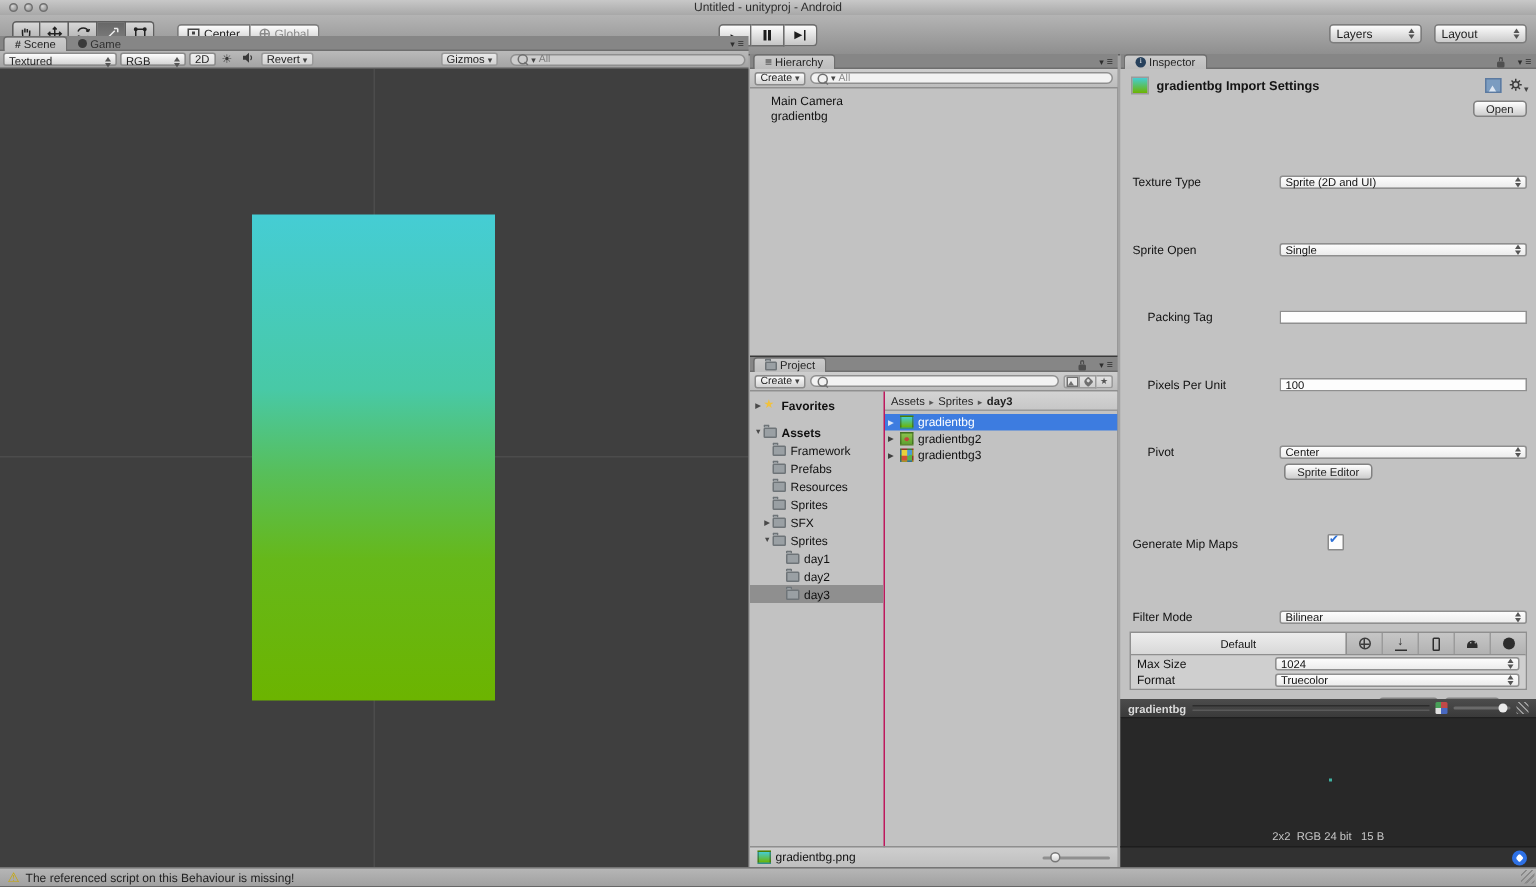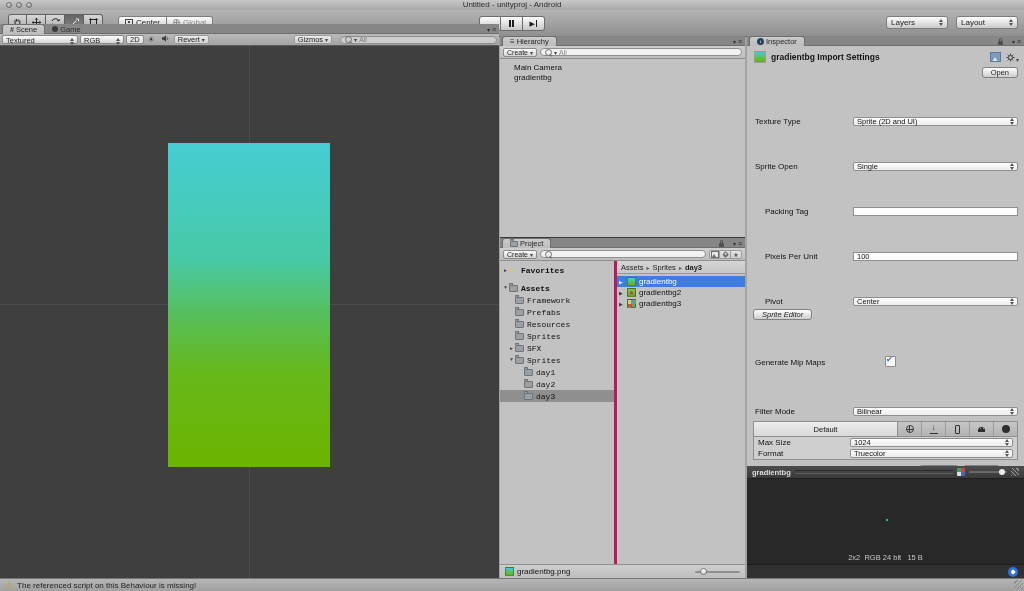--- a/index.html
+++ b/index.html
@@ -83,21 +83,21 @@
   .ptbicon.first{border-left:1px solid #9b9b9b;border-radius:2px 0 0 2px;}
   .ptbicon.last{border-radius:0 2px 2px 0;}
   .staricon::before{content:"★";}
   .tagicon{width:5px;height:5px;background:#6f6f6f;border-radius:1px 1px 1px 50%;transform:rotate(45deg);position:relative;}
   .tagicon::before{content:"";position:absolute;left:1px;top:1px;width:1.5px;height:1.5px;border-radius:50%;background:#ddd;}
   .typeicon{width:6px;height:5px;border:1px solid #6f6f6f;position:relative;background:#e9e9e9;}
   .typeicon::before{content:"";position:absolute;left:0.5px;bottom:0;border-left:2px solid transparent;border-right:2px solid transparent;border-bottom:3px solid #6f6f6f;}
   .hlist{padding-top:3px;}
   .hitem{height:10px;display:flex;align-items:center;padding-left:14px;font-size:8px;color:#101010;}
   .pbody{position:absolute;top:23px;left:0;right:0;bottom:13px;display:flex;}
-  .ptree{width:117px;border-right:3px solid #be185d;box-sizing:border-box;padding-top:3px;overflow:hidden;font-family:Liberation Mono, monospace;}
+  .ptree{width:90px;border-right:1px solid #be185d;box-sizing:border-box;padding-top:3px;overflow:hidden;}
   .trow{height:12px;display:flex;align-items:center;font-size:8px;color:#101010;}
   .trow.sel{background:#8f8f8f;}
   .trow.bold .tlabel{font-weight:bold;}
   .d0{padding-left:2px;} .d1{padding-left:8px;} .d2{padding-left:17px;}
   .arrow{width:7px;flex:none;font-size:5px;color:#4a4a4a;display:flex;justify-content:center;}
   .arrow.r::before{content:"▶";}
   .arrow.d::before{content:"▼";}
   .arrow.h{visibility:hidden;}
   .folder{width:9px;height:7px;background:#9aa0a4;border:1px solid #6e7478;border-radius:1px;position:relative;margin-right:3px;flex:none;box-sizing:border-box;}
   .folder::before{content:"";position:absolute;top:-3px;left:-1px;width:4px;height:2px;background:#9aa0a4;border:1px solid #6e7478;border-bottom:none;border-radius:1px 1px 0 0;box-sizing:border-box;}
@@ -133,21 +133,21 @@
   .gearwrap{display:flex;align-items:center;gap:1px;color:#3a3a3a;}
   .openrow{display:flex;justify-content:flex-end;padding:2px 6px 3px;}
   .macbtn{height:11px;padding:0 8px;background:linear-gradient(#fefefe,#cdcdcd);border:1px solid #828282;border-radius:3px;font-size:7.5px;display:flex;align-items:center;color:#1f1f1f;box-sizing:border-box;}
   .macbtn.disabled{color:#9a9a9a;}
   .irow{display:flex;align-items:flex-end;height:11px;padding:0 6px 0 8px;margin-top:34px;}
   .ilabel{width:98px;flex:none;font-size:8px;color:#111;}
   .ilabel.ind{box-sizing:border-box;padding-left:10px;}
   .ictrl{flex:1;display:flex;}
   .dropdown{flex:1;height:9px;background:linear-gradient(#fdfdfd,#ececec);border:1px solid #8f8f8f;border-radius:2px;display:flex;align-items:center;justify-content:space-between;gap:2px;padding:0 3px;font-size:7.5px;color:#111;box-sizing:border-box;}
   .tfield{flex:1;height:9px;background:#fdfdfd;border:1px solid #8f8f8f;display:flex;align-items:center;padding:0 3px;font-size:7.5px;color:#111;box-sizing:border-box;}
-  .serow{display:flex;justify-content:flex-start;padding:3px 6px 2px;font-style:italic;}
+  .serow{display:flex;justify-content:center;padding:3px 6px 2px;}
   .cb{width:9px;height:9px;background:#fdfdfd;border:1px solid #8a8a8a;border-radius:1px;position:relative;}
   .cb.checked::before{content:"✔";position:absolute;top:-2px;left:0px;font-size:8px;color:#2b6fd6;}
   .platbox{margin:5px 6px 0;border:1px solid #8f8f8f;background:#c9c9c9;}
   .plattabs{display:flex;height:14px;border-bottom:1px solid #8f8f8f;background:linear-gradient(#c6c6c6,#b2b2b2);}
   .platdefault{flex:1.5;display:flex;align-items:center;justify-content:center;font-size:7.5px;background:linear-gradient(#ededed,#d8d8d8);border-right:1px solid #8f8f8f;color:#111;}
   .platicon{width:23px;display:flex;align-items:center;justify-content:center;border-right:1px solid #9b9b9b;color:#2e2e2e;}
   .platicon:last-child{border-right:none;}
   .pglobe{width:8px;height:8px;border:1px solid #3c3c3c;border-radius:50%;position:relative;box-sizing:border-box;}
   .pglobe::before{content:"";position:absolute;left:50%;top:0;bottom:0;width:1px;margin-left:-0.5px;background:#3c3c3c;}
   .pglobe::after{content:"";position:absolute;top:50%;left:0;right:0;height:1px;margin-top:-0.5px;background:#3c3c3c;}

